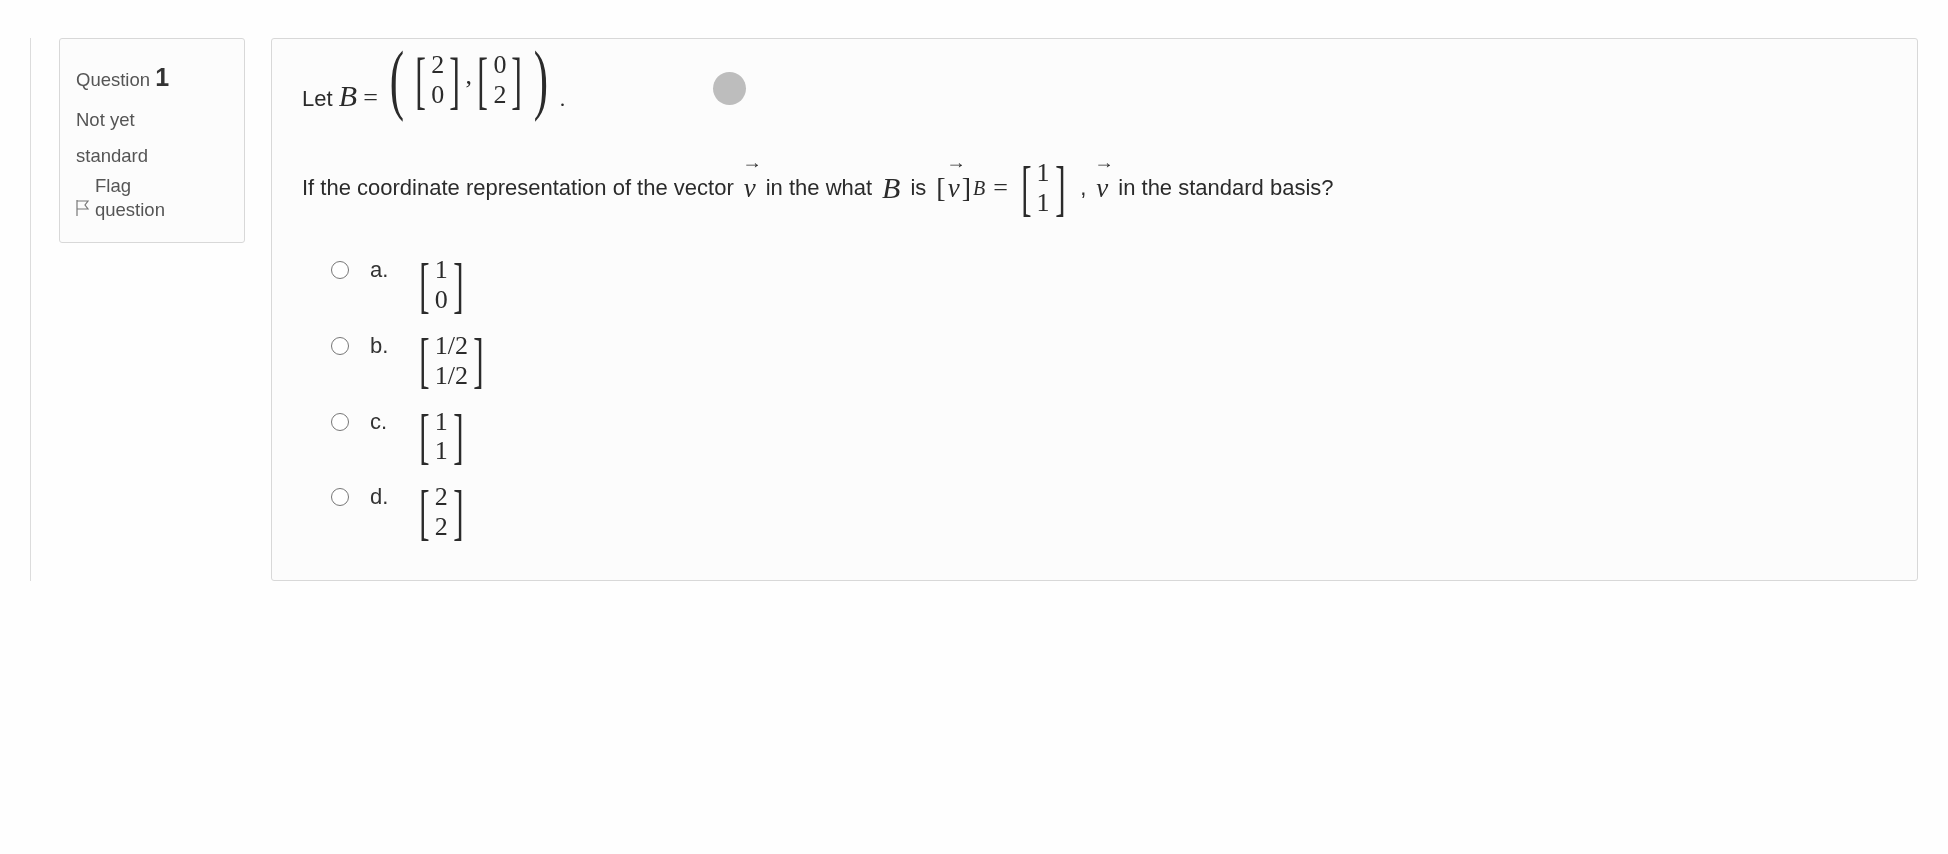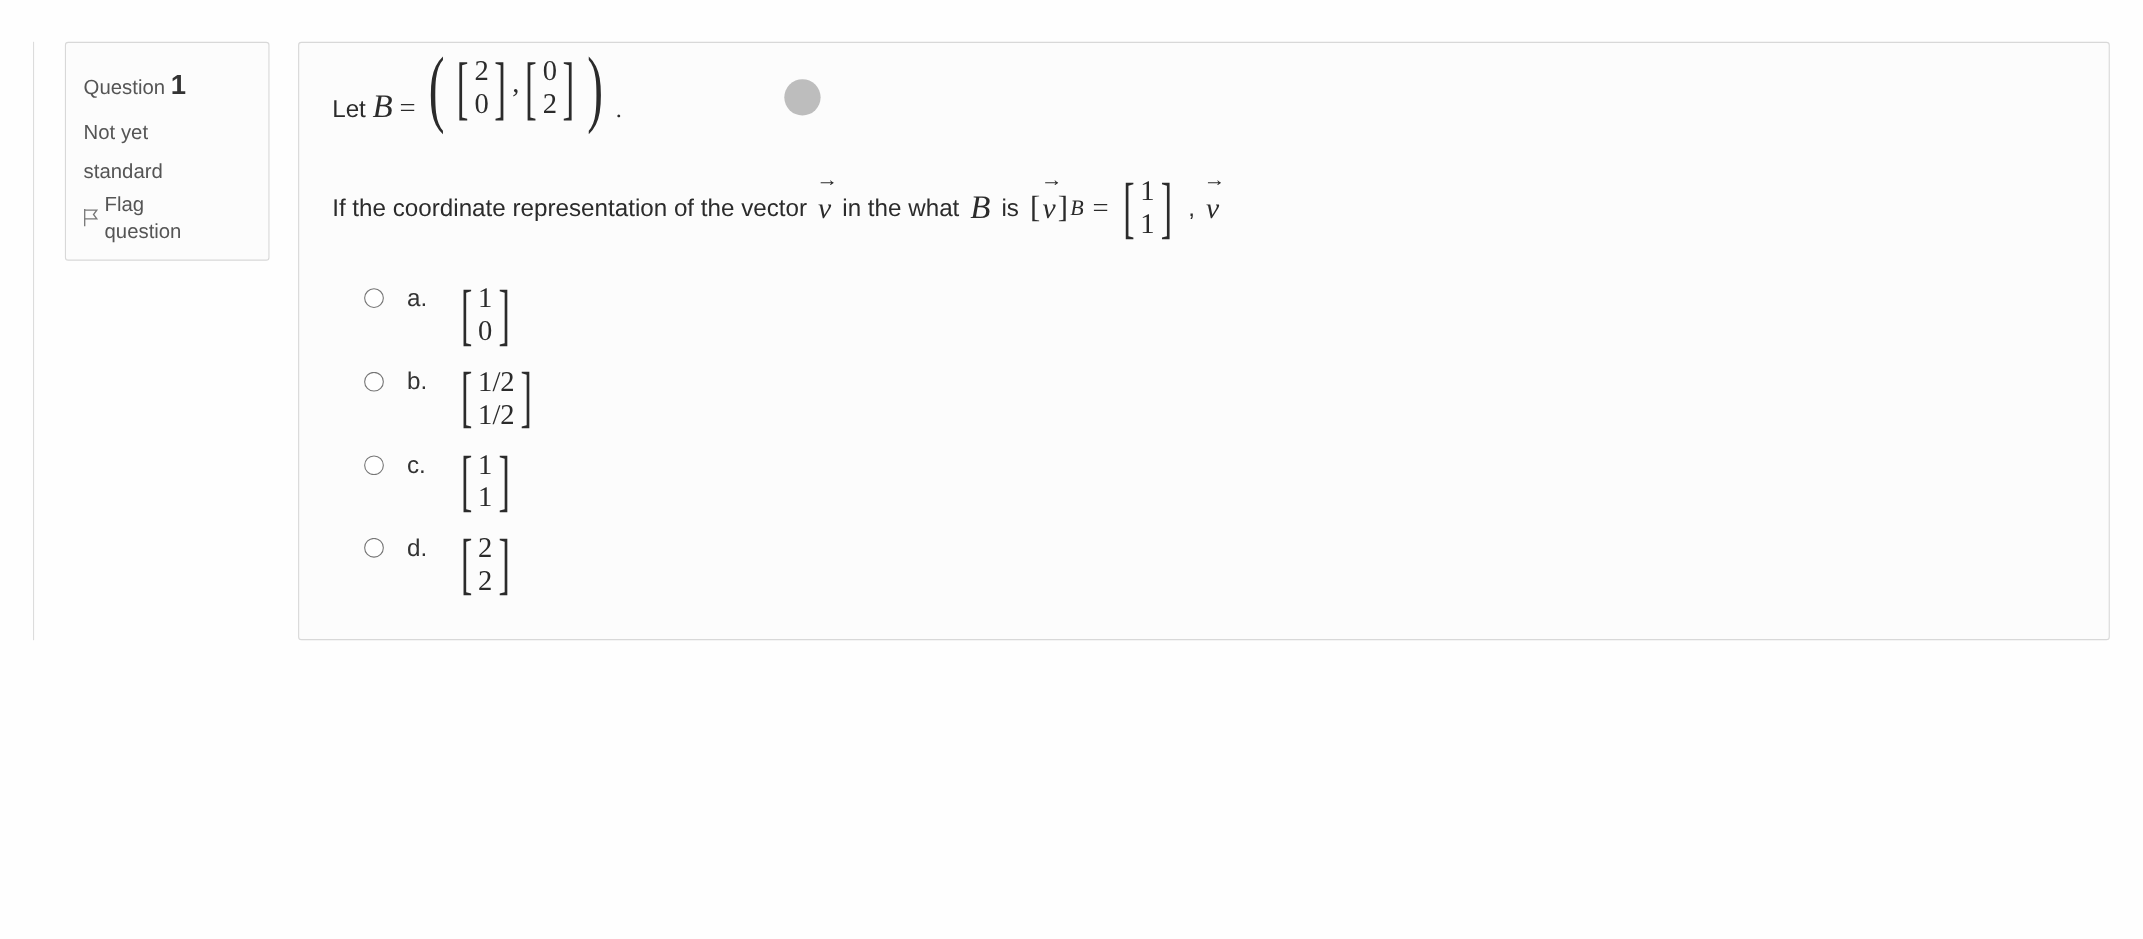--- a/index.html
+++ b/index.html
@@ -34,21 +34,21 @@
   .info .qnum b {
     font-size: 25px;
     font-weight: 700;
     color: #333;
   }
   .flag-link {
     color: #555;
     cursor: pointer;
     display: inline-flex;
     gap: 5px;
-    align-items: center;
+    align-items: flex-end;
     line-height: 1.3;
   }
   .flag-icon { color: #777; margin-top: 4px;}
   .content {
     border: 1px solid #d8d8d8;
     border-radius: 3px;
     background: #fcfcfc;
     padding: 10px 30px 22px 30px;
     flex: 1;
     font-size: 22px;
@@ -219,20 +219,21 @@
             <span class="lb">[</span>
             <span class="col">
               <span>1</span>
               <span>1</span>
             </span>
             <span class="rb">]</span>
           </span>
         </span>
         <span>,</span>
         <span class="vecv">v</span>
+        <span>in the standard basis?</span>
       </div>
     </div>
 
     <div class="answers">
       <label class="answer">
         <input type="radio" name="q1" style="">
         <span class="lett">a.</span>
         <span class="bracket small math">
           <span class="lb">[</span>
           <span class="col">

